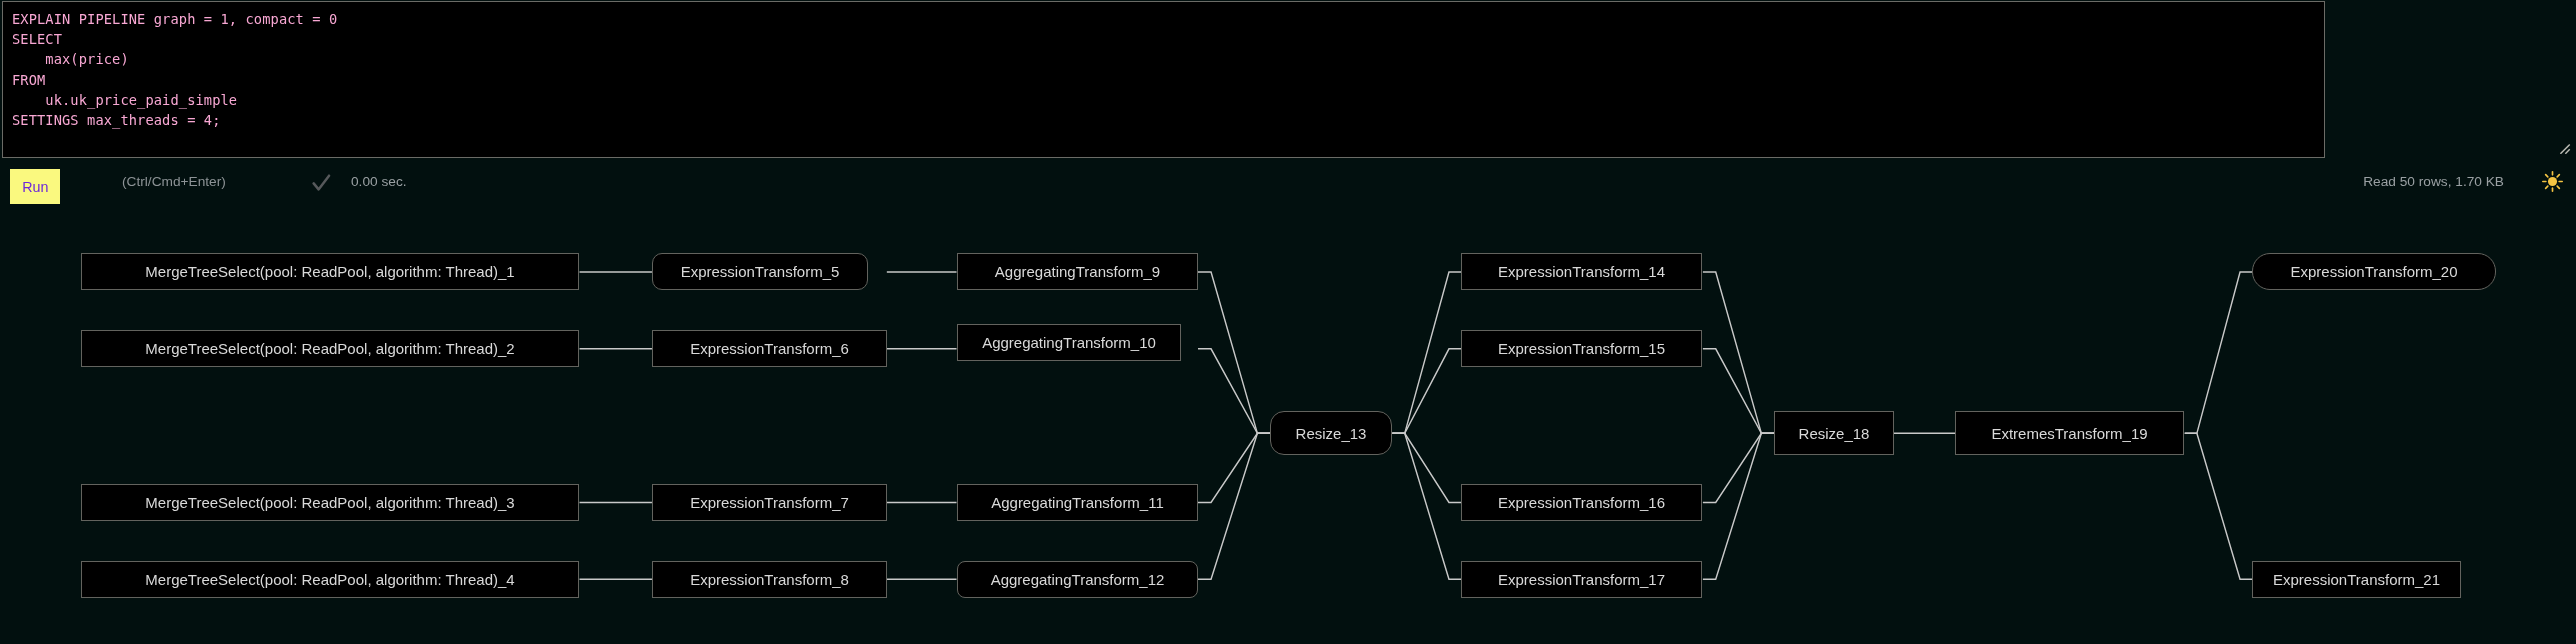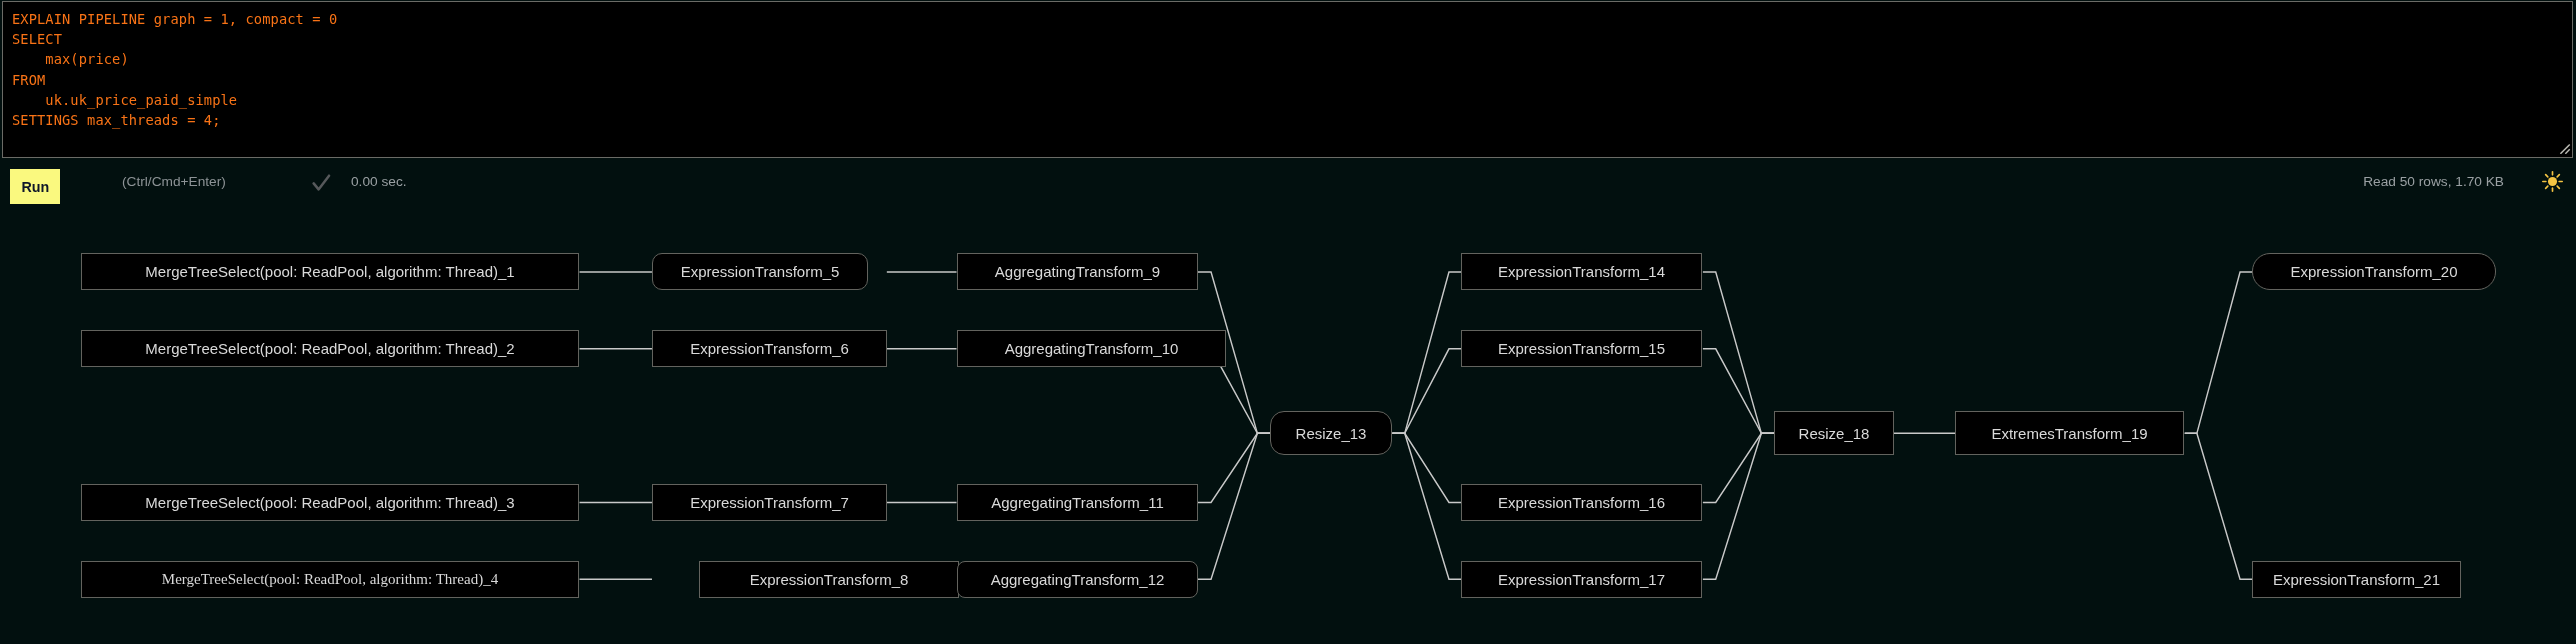--- a/index.html
+++ b/index.html
@@ -23,26 +23,26 @@
     left: 0px;
     top: 0px;
     width: 2576px;
     height: 159px;
     box-sizing: border-box;
   }
   .editor {
     position: absolute;
     left: 2.2px;
     top: 1.1px;
-    width: 2571px;
+    width: 2323px;
     height: 157px;
     box-sizing: border-box;
     background: #000000;
     border: 1.6px solid #6b6b66;
-    color: #f97316;
+    color: #f9a8d4;
     font-family: "DejaVu Sans Mono", "Liberation Mono", monospace;
     font-size: 13.7px;
     line-height: 20.3px;
     padding: 6.6px 8.8px 8.8px 8.8px;
     white-space: pre;
     overflow: hidden;
     resize: none;
     outline: none;
     letter-spacing: 0.1px;
     tab-size: 4;
@@ -64,25 +64,25 @@
     width: 2576px;
     height: 45px;
   }
   .run-button {
     position: absolute;
     left: 10.4px;
     top: 10px;
     width: 50px;
     height: 36px;
     background: #faf97f;
-    color: #0f172a;
+    color: #6d28d9;
     border: none;
     font-family: "Liberation Sans", sans-serif;
     font-size: 14.3px;
-    font-weight: bold;
+    font-weight: normal;
     line-height: 25px;
     text-align: center;
     cursor: pointer;
     padding: 0;
   }
   .hint {
     position: absolute;
     left: 122px;
     top: 10px;
     height: 25px;
@@ -230,39 +230,39 @@
     </svg>
 <div class="node" style="left: 81px; top: 49px; width: 498px; height: 37px;">
       <span>MergeTreeSelect(pool: ReadPool, algorithm: Thread)_1</span>
     </div>
     <div class="node" style="left: 81px; top: 126px; width: 498px; height: 37px;">
       <span>MergeTreeSelect(pool: ReadPool, algorithm: Thread)_2</span>
     </div>
     <div class="node" style="left: 81px; top: 280px; width: 498px; height: 37px;">
       <span>MergeTreeSelect(pool: ReadPool, algorithm: Thread)_3</span>
     </div>
-    <div class="node" style="left: 81px; top: 357px; width: 498px; height: 37px; font-family: Liberation Serif, serif;">
+    <div class="node" style="left: 81px; top: 357px; width: 498px; height: 37px;">
       <span>MergeTreeSelect(pool: ReadPool, algorithm: Thread)_4</span>
     </div>
     <div class="node" style="left: 652px; top: 49px; width: 216px; height: 37px; border-radius: 10px;">
       <span>ExpressionTransform_5</span>
     </div>
     <div class="node" style="left: 652px; top: 126px; width: 235px; height: 37px;">
       <span>ExpressionTransform_6</span>
     </div>
     <div class="node" style="left: 652px; top: 280px; width: 235px; height: 37px;">
       <span>ExpressionTransform_7</span>
     </div>
-    <div class="node" style="left: 652px; top: 357px; width: 260px; height: 37px; margin-left: 47px;">
+    <div class="node" style="left: 652px; top: 357px; width: 235px; height: 37px;">
       <span>ExpressionTransform_8</span>
     </div>
     <div class="node" style="left: 957px; top: 49px; width: 241px; height: 37px; text-align: right;">
       <span>AggregatingTransform_9</span>
     </div>
-    <div class="node" style="left: 957px; top: 126px; width: 269px; height: 37px;">
+    <div class="node" style="left: 957px; top: 120px; width: 224px; height: 37px;">
       <span>AggregatingTransform_10</span>
     </div>
     <div class="node" style="left: 957px; top: 280px; width: 241px; height: 37px;">
       <span>AggregatingTransform_11</span>
     </div>
     <div class="node" style="left: 957px; top: 357px; width: 241px; height: 37px; border-radius: 8px;">
       <span>AggregatingTransform_12</span>
     </div>
     <div class="node" style="left: 1270px; top: 207px; width: 122px; height: 44px; border-radius: 14px;">
       <span>Resize_13</span>

